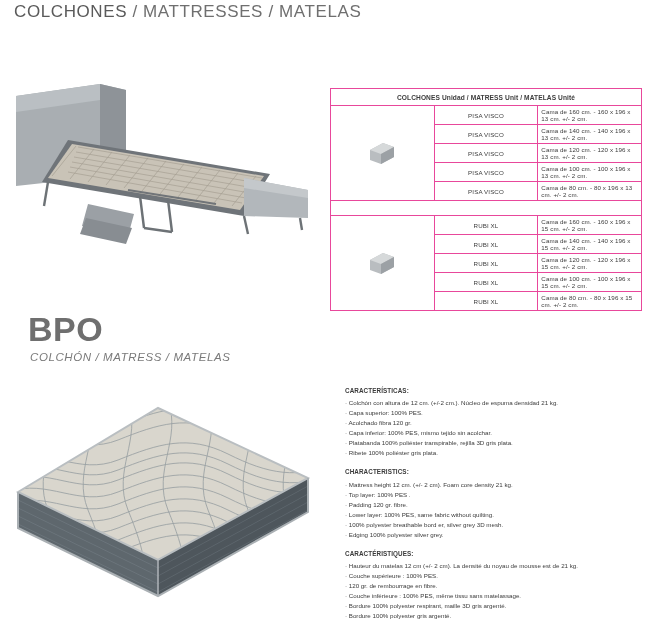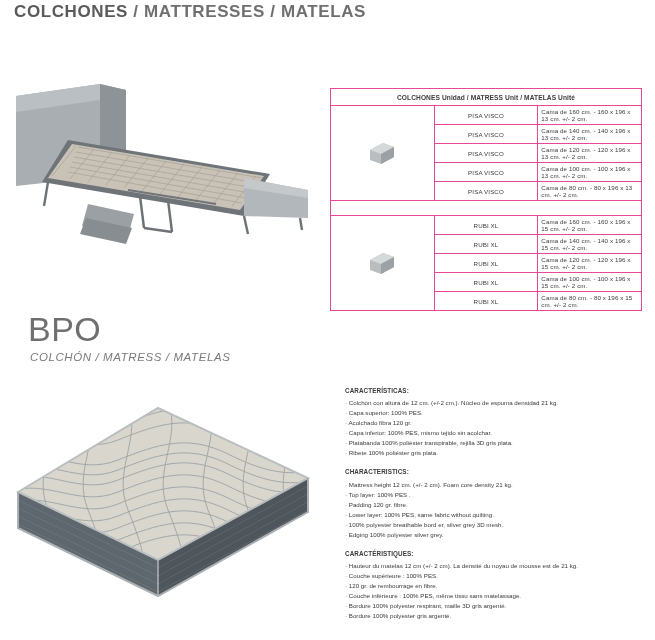--- a/index.html
+++ b/index.html
@@ -17,21 +17,21 @@
   }
 
   
   .page-title {
     position: absolute;
     left: 14px;
     top: 2px;
     font-size: 17px;
     letter-spacing: 0.6px;
     color: #6f6f6f;
-    font-weight: 700;
+    font-weight: 400;
   }
   .page-title .strong {
     color: #5a5a5a;
   }
 
   
   .sofa-photo {
     position: absolute;
     left: 8px;
     top: 78px;
@@ -89,21 +89,21 @@
   .group-gap td { border: none; height: 4px; padding: 0; }
 
   
   .bpo-title {
     position: absolute;
     left: 28px;
     top: 310px;
     font-size: 34px;
     color: #6f6f6f;
     letter-spacing: 0.5px;
-    font-weight: 400;
+    font-weight: 700;
   }
   .bpo-sub {
     position: absolute;
     left: 30px;
     top: 351px;
     font-size: 11.5px;
     color: #7a7a7a;
     letter-spacing: 0.6px;
     font-style: italic;
   }

